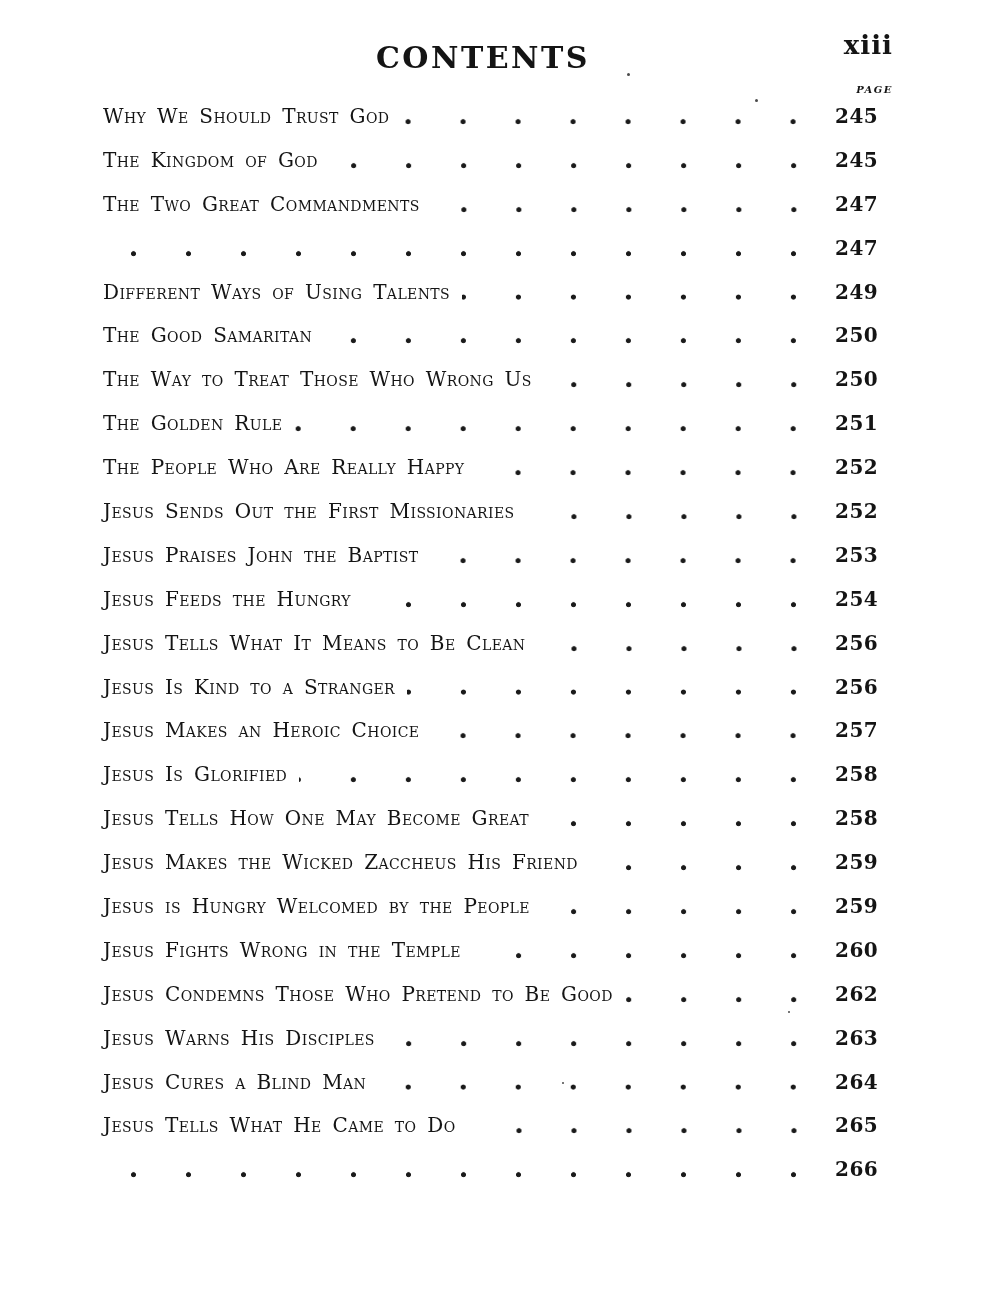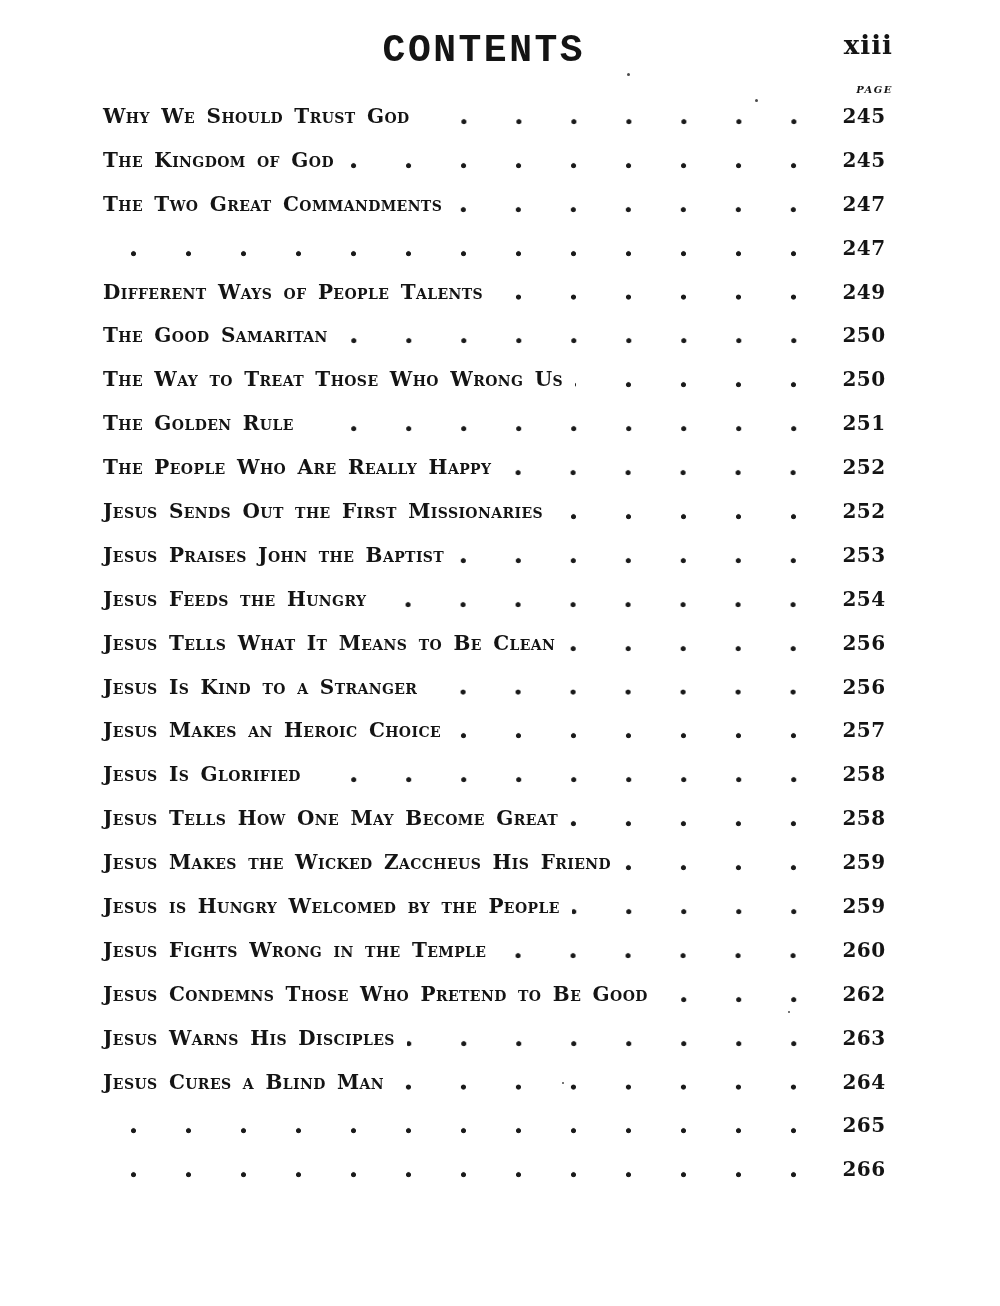--- a/index.html
+++ b/index.html
@@ -22,27 +22,26 @@
   .masthead {
     position: absolute;
     top: 28px;
     left: 103px;
     right: 107px;
     height: 40px;
   }
   .book-title {
     position: absolute;
     left: 50%;
-    top: 1px;
+    top: 12px;
     transform: translateX(-57%);
-    font-size: 38px;
+    font-size: 30px;
     font-weight: bold;
     letter-spacing: 2.5px;
     white-space: nowrap;
-    font-family: Liberation Mono, monospace;
   }
   .folio {
     position: absolute;
     right: 0;
     top: 2px;
     font-size: 26px;
     font-weight: bold;
     letter-spacing: 1px;
   }
   .page-col-label {
@@ -64,39 +63,39 @@
     right: 107px;
   }
   .row {
     display: flex;
     align-items: center;
     height: 43.9px;
     white-space: nowrap;
   }
   .title {
     font-variant: small-caps;
-    font-weight: bold;
+    font-weight: normal;
     font-size: 20px;
     letter-spacing: 0.4px;
     word-spacing: 4px;
     flex: 0 0 auto;
   }
   .leader {
     flex: 1 1 auto;
     align-self: stretch;
     margin-left: 12px;
     margin-right: 14px;
     background-image: radial-gradient(circle at 50% 63%, #1a1a1a 2.1px, rgba(0,0,0,0) 2.9px);
     background-size: 55px 100%;
     background-repeat: repeat-x;
     background-position: right center;
   }
   .pagenum {
     flex: 0 0 58px;
-    text-align: center;
+    text-align: left;
     font-weight: bold;
     font-size: 20px;
     letter-spacing: 0.5px;
   }
   
   .speck {
     position: absolute;
     background: #4a4a4a;
     border-radius: 50%;
   }
@@ -136,21 +135,21 @@
     <span class="pagenum">247</span>
   </div>
 
   <div class="row">
     <span class="leader"></span>
     <span class="pagenum">247</span>
   </div>
 
 
   <div class="row">
-    <span class="title">Different Ways of People Talents</span>
+    <span class="title">Different Ways of Using Talents</span>
     <span class="leader"></span>
     <span class="pagenum">249</span>
   </div>
 
   <div class="row">
     <span class="title">The Good Samaritan</span>
     <span class="leader"></span>
     <span class="pagenum">250</span>
   </div>
 
@@ -250,20 +249,21 @@
     <span class="pagenum">263</span>
   </div>
 
   <div class="row">
     <span class="title">Jesus Cures a Blind Man</span>
     <span class="leader"></span>
     <span class="pagenum">264</span>
   </div>
 
   <div class="row">
+    <span class="title">Jesus Tells What He Came to Do</span>
     <span class="leader"></span>
     <span class="pagenum">265</span>
   </div>
 
   <div class="row">
     <span class="leader"></span>
     <span class="pagenum">266</span>
   </div>
 </div>
 

